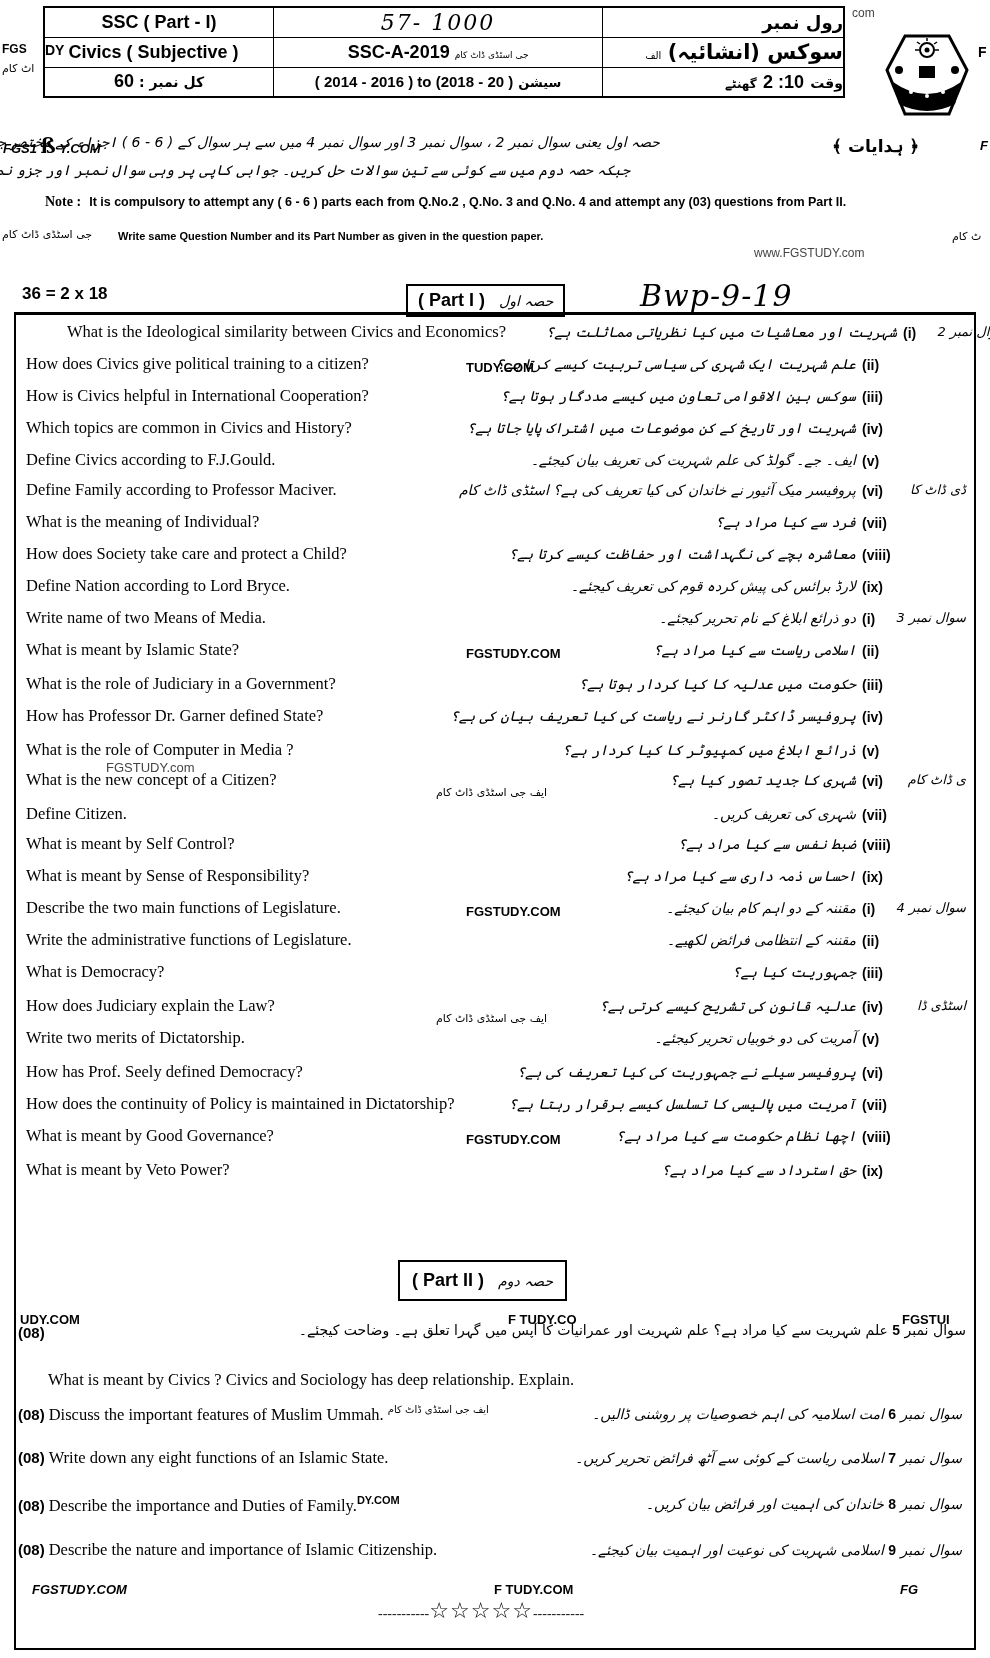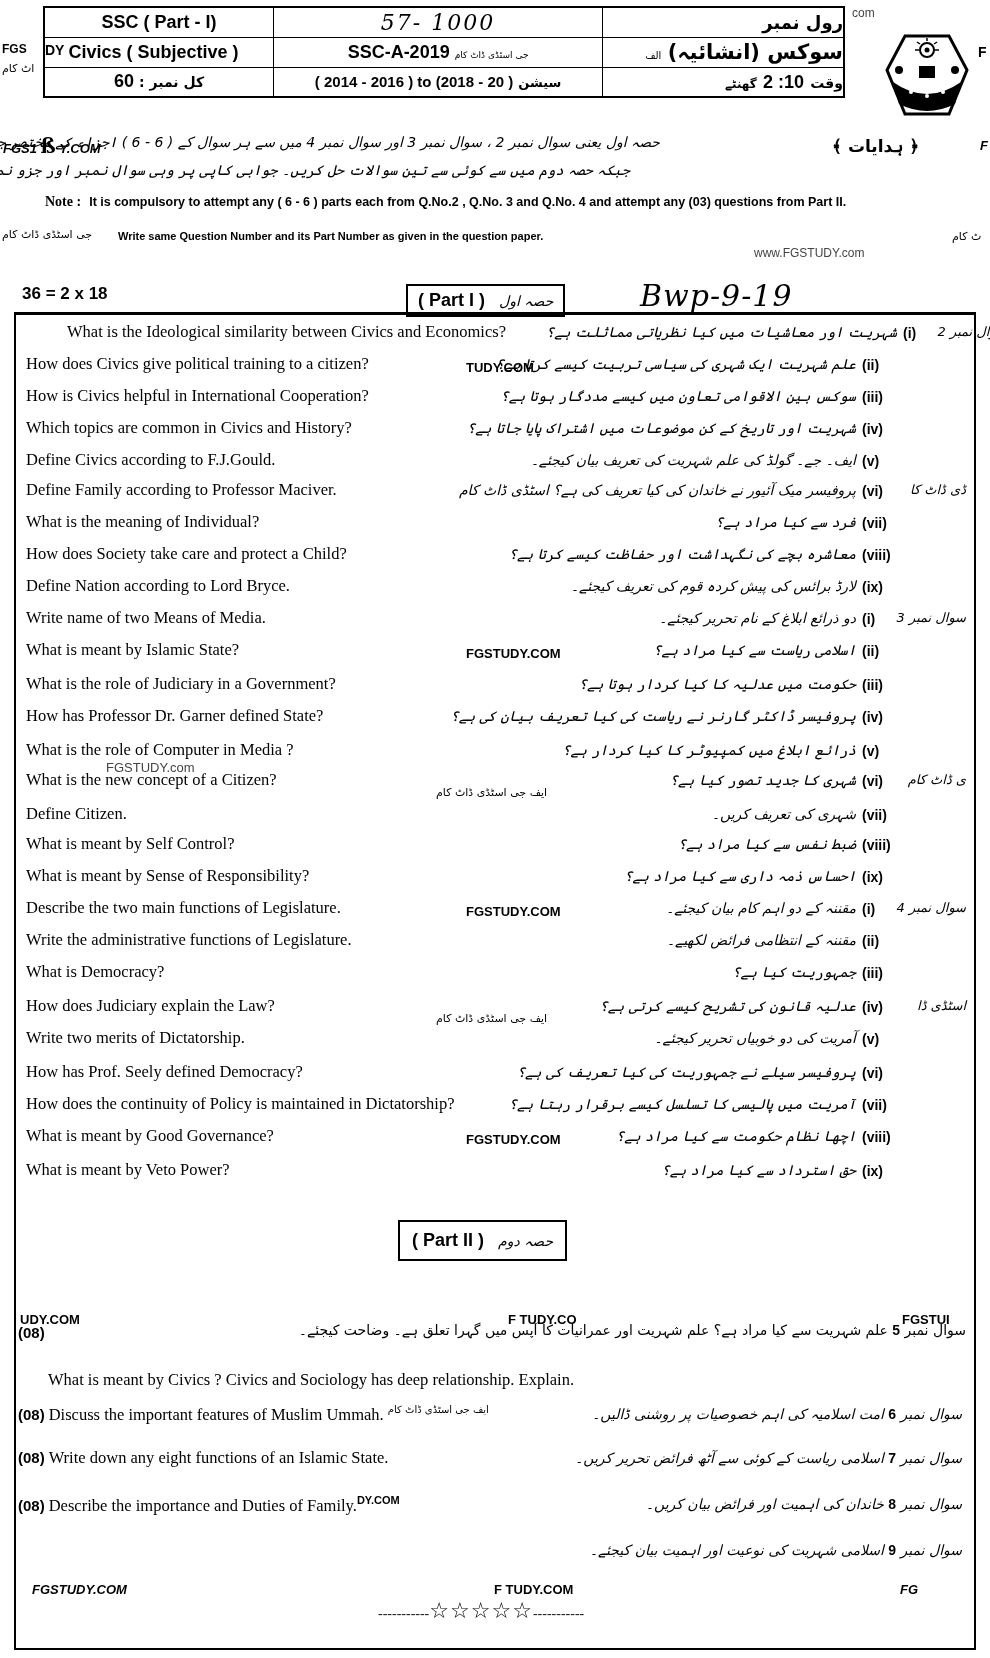--- a/index.html
+++ b/index.html
@@ -265,21 +265,21 @@
       <div class="q-ur">اچھا نظام حکومت سے کیا مراد ہے؟</div>
       <div class="q-num">(viii)</div>
     </div>
     <div class="q-row" style="top: 1160px;">
       <div class="q-en">What  is  meant  by Veto Power?</div>
       <div class="q-ur">حق استرداد سے کیا مراد ہے؟</div>
       <div class="q-num">(ix)</div>
     </div>
   </div>
 
-<div class="part-box" style="left:398px;top:1220px;padding:8px 12px;">
+<div class="part-box" style="left:398px;top:1260px;padding:8px 12px;">
     <span>( Part  II )</span>
     <span class="u">حصہ دوم</span>
   </div>
 <div class="abs wm" style="left:20px;top:1312px;font-style:normal;">UDY.COM</div>
 <div class="abs wm" style="left:508px;top:1312px;font-style:normal;">F  TUDY.CO</div>
 <div class="abs wm" style="left:902px;top:1312px;font-style:normal;">FGSTUI</div>
 
 <div class="abs sans bold" style="left:18px;top:1324px;font-size:15px;">(08)</div>
 <div class="abs urdu" style="right:24px;top:1322px;font-size:14px;white-space:nowrap;"><span>سوال نمبر</span> <b class="sans">5</b> <span>علم شہریت سے کیا مراد ہے؟ علم شہریت اور عمرانیات کا آپس میں گہرا تعلق ہے۔ وضاحت کیجئے۔</span></div>
 <div class="abs" style="left:48px;top:1370px;font-size:16.5px;white-space:nowrap;">What  is  meant by Civics ? Civics and Sociology has deep relationship. Explain.</div>
@@ -290,19 +290,20 @@
 </div>
 <div class="p2-row" style="top:1448px">
   <div class="p2-en"><span class="p2-marks">(08)</span><span>Write down any eight functions of an  Islamic State.</span></div>
   <div class="p2-ur" style="right:6px"><span>سوال نمبر</span> <b>7</b> <span>اسلامی ریاست کے کوئی سے آٹھ فرائض تحریر کریں۔</span></div>
 </div>
 <div class="p2-row" style="top:1494px">
   <div class="p2-en"><span class="p2-marks">(08)</span><span>Describe the  importance  and  Duties  of  Family.</span><span class="wm" style="font-style:normal;font-size:11px;vertical-align:super">DY.COM</span></div>
   <div class="p2-ur" style="right:6px"><span>سوال نمبر</span> <b>8</b> <span>خاندان کی اہمیت اور فرائض بیان کریں۔</span></div>
 </div>
 <div class="p2-row" style="top:1540px">
+  <div class="p2-en"><span class="p2-marks">(08)</span><span>Describe the  nature and importance of Islamic Citizenship.</span></div>
   <div class="p2-ur" style="right:6px"><span>سوال نمبر</span> <b>9</b> <span>اسلامی شہریت کی نوعیت اور اہمیت بیان کیجئے۔</span></div>
 </div>
 
 <div class="abs wm" style="left:32px;top:1582px;">FGSTUDY.COM</div>
 <div class="abs wm" style="left:494px;top:1582px;font-style:normal;">F  TUDY.COM</div>
 <div class="abs wm" style="left:900px;top:1582px;">FG</div>
 <div class="footer-stars"><span class="dash">-----------</span><span>☆☆☆☆☆</span><span class="dash">-----------</span></div>
 
 </body></html>

